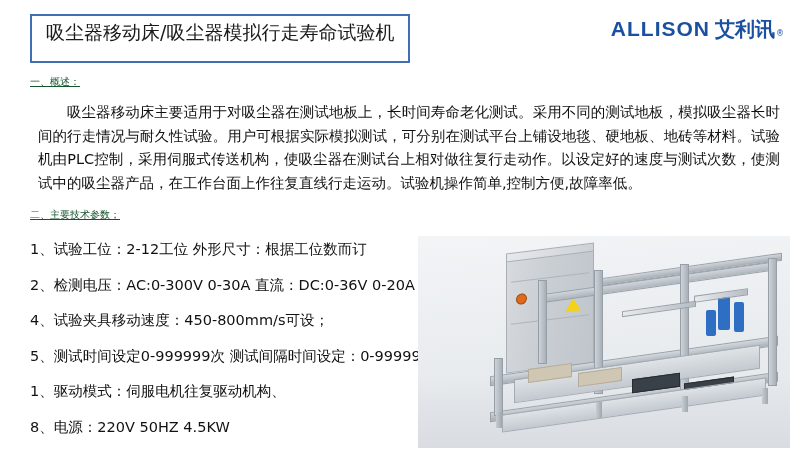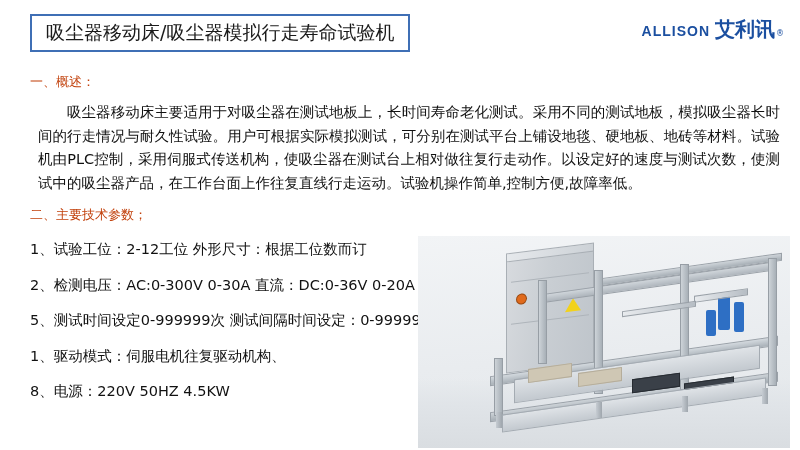--- a/index.html
+++ b/index.html
@@ -28,41 +28,41 @@
     position: absolute;
     left: 0; top: 0;
     width: 800px;
     height: 62px;
   }
   .title-box {
     position: absolute;
     left: 30px;
     top: 14px;
     border: 2px solid #3f6fb5;
-    padding: 5px 14px 7px 14px;
+    padding: 5px 14px 18px 14px;
     box-sizing: border-box;
   }
   .title-text {
     font-size: 19px;
     color: #1a1a1a;
     line-height: 22px;
     white-space: nowrap;
     font-family: "DejaVu Sans", "Liberation Sans", sans-serif;
   }
 
   .brand {
     position: absolute;
     right: 16px;
     top: 16px;
     display: flex;
     align-items: baseline;
     height: 28px;
   }
   .brand-en {
-    font-size: 14px;
+    font-size: 21px;
     font-weight: bold;
     letter-spacing: 1px;
     color: #1b4fa0;
     font-family: "Liberation Sans", sans-serif;
   }
   .brand-cn {
     font-size: 20px;
     font-weight: bold;
     color: #1b4fa0;
     margin-left: 5px;
@@ -76,24 +76,25 @@
   }
 
   
   .content {
     position: absolute;
     left: 30px;
     top: 70px;
     width: 742px;
   }
   .sec-head {
-    font-size: 13px;
-    color: #c2410c;
+    font-size: 10px;
+    color: #14532d;
     line-height: 23px;
     margin: 0 0 1px 0;
+    text-decoration: underline;
   }
   .para {
     font-size: 14.5px;
     color: #111;
     line-height: 23.5px;
     text-align: justify;
     text-indent: 29px;
     margin: 8px;
     width: 742px;
   }
@@ -261,20 +262,21 @@
     </div>
   </div>
 
   <div class="content">
     <p class="sec-head">一、概述：</p>
     <p class="para">吸尘器移动床主要适用于对吸尘器在测试地板上，长时间寿命老化测试。采用不同的测试地板，模拟吸尘器长时间的行走情况与耐久性试验。用户可根据实际模拟测试，可分别在测试平台上铺设地毯、硬地板、地砖等材料。试验机由PLC控制，采用伺服式传送机构，使吸尘器在测试台上相对做往复行走动作。以设定好的速度与测试次数，使测试中的吸尘器产品，在工作台面上作往复直线行走运动。试验机操作简单,控制方便,故障率低。</p>
     <p class="sec-head">二、主要技术参数；</p>
     <ul class="spec-list">
       <li>1、试验工位：2-12工位 外形尺寸：根据工位数而订</li>
       <li>2、检测电压：AC:0-300V  0-30A     直流：DC:0-36V  0-20A</li>
+      <li>4、试验夹具移动速度：450-800mm/s可设；</li>
       <li>5、测试时间设定0-999999次      测试间隔时间设定：0-99999S</li>
       <li>1、驱动模式：伺服电机往复驱动机构、</li>
       <li>8、电源：220V  50HZ  4.5KW</li>
     </ul>
   </div>
 
   <div class="photo" title="">
     <div class="photo-bg"></div>
     <div class="floor"></div>
 

